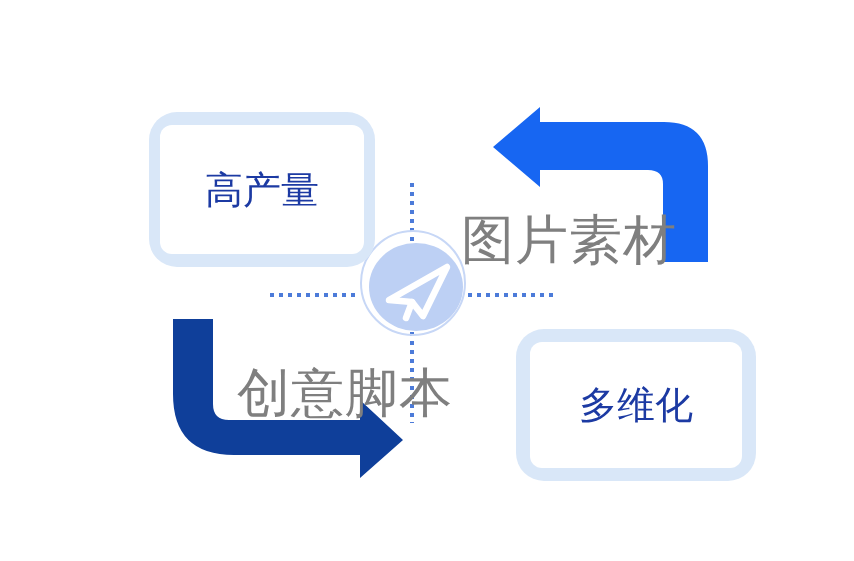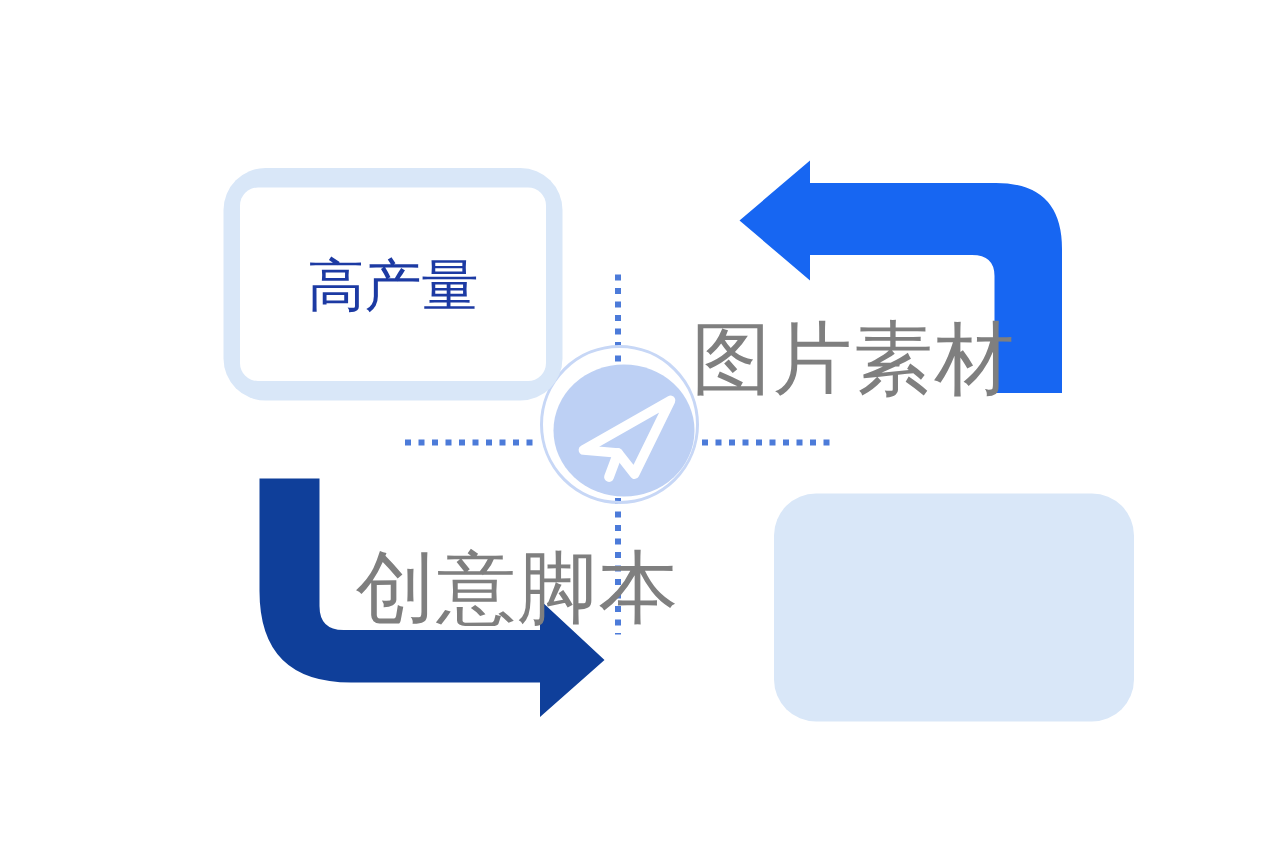--- a/index.html
+++ b/index.html
@@ -80,18 +80,21 @@
     </g>
   </svg>
 
   <div class="panel panel-tl">
     <div class="pill">
       <span>高产量</span>
     </div>
   </div>
 
   <div class="panel panel-br">
+    <div class="pill">
+      <span>多维化</span>
+    </div>
   </div>
 
   <div class="flow-label label-top">图片素材</div>
   <div class="flow-label label-bottom">创意脚本</div>
 
 </div>
 
 </body></html>

